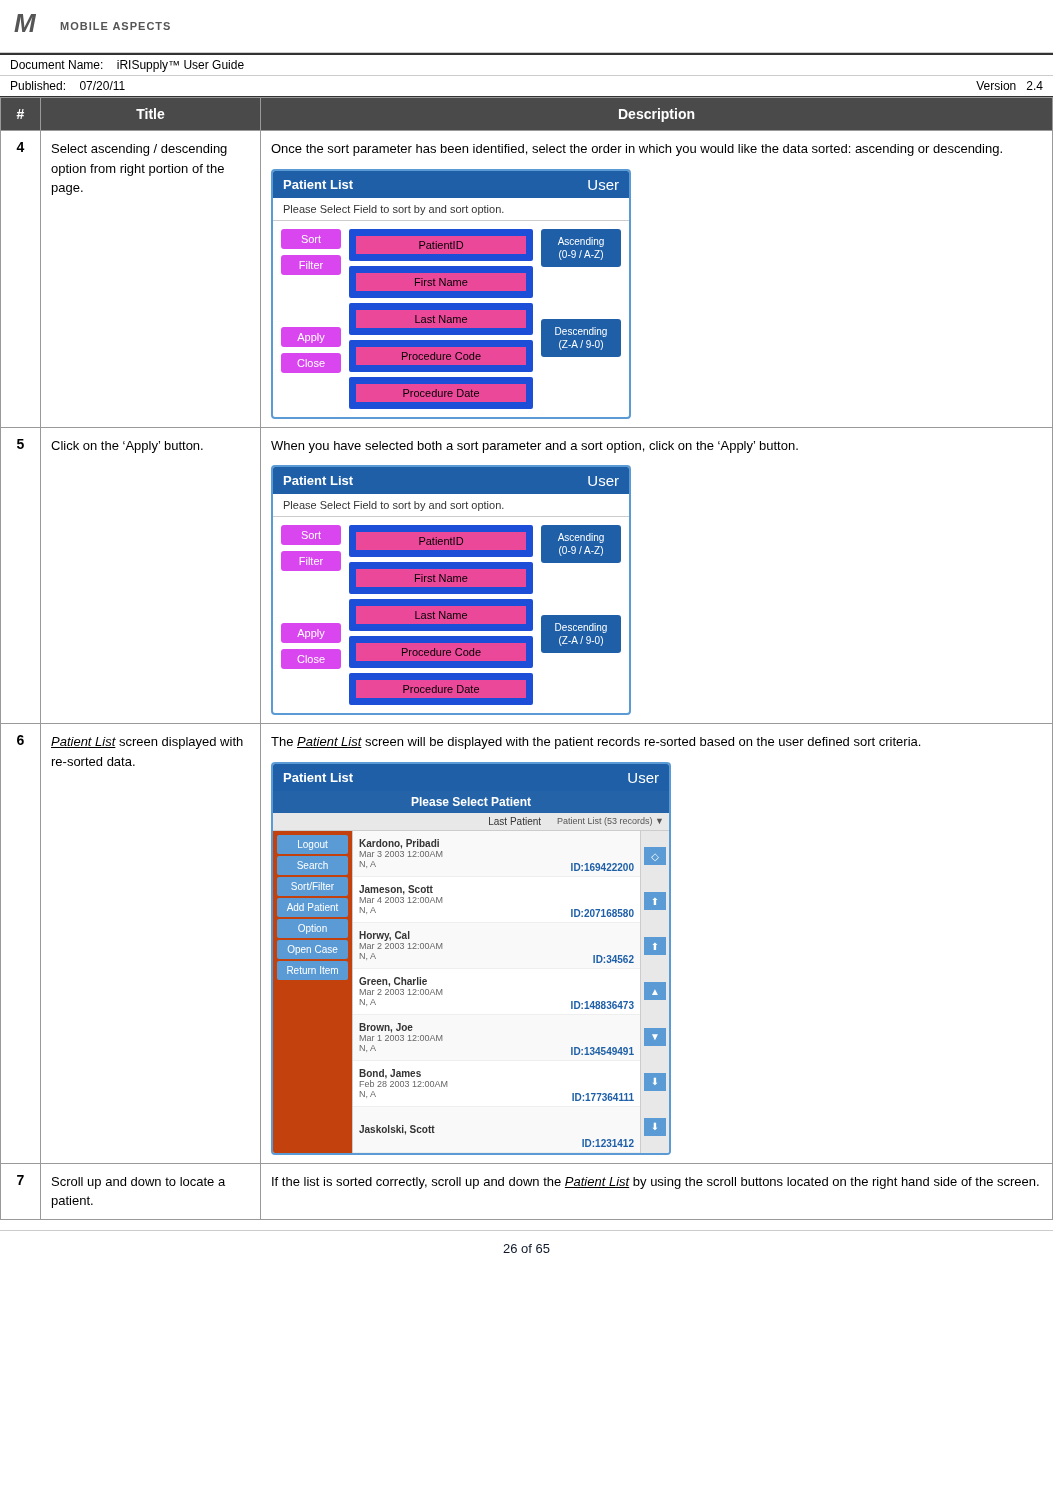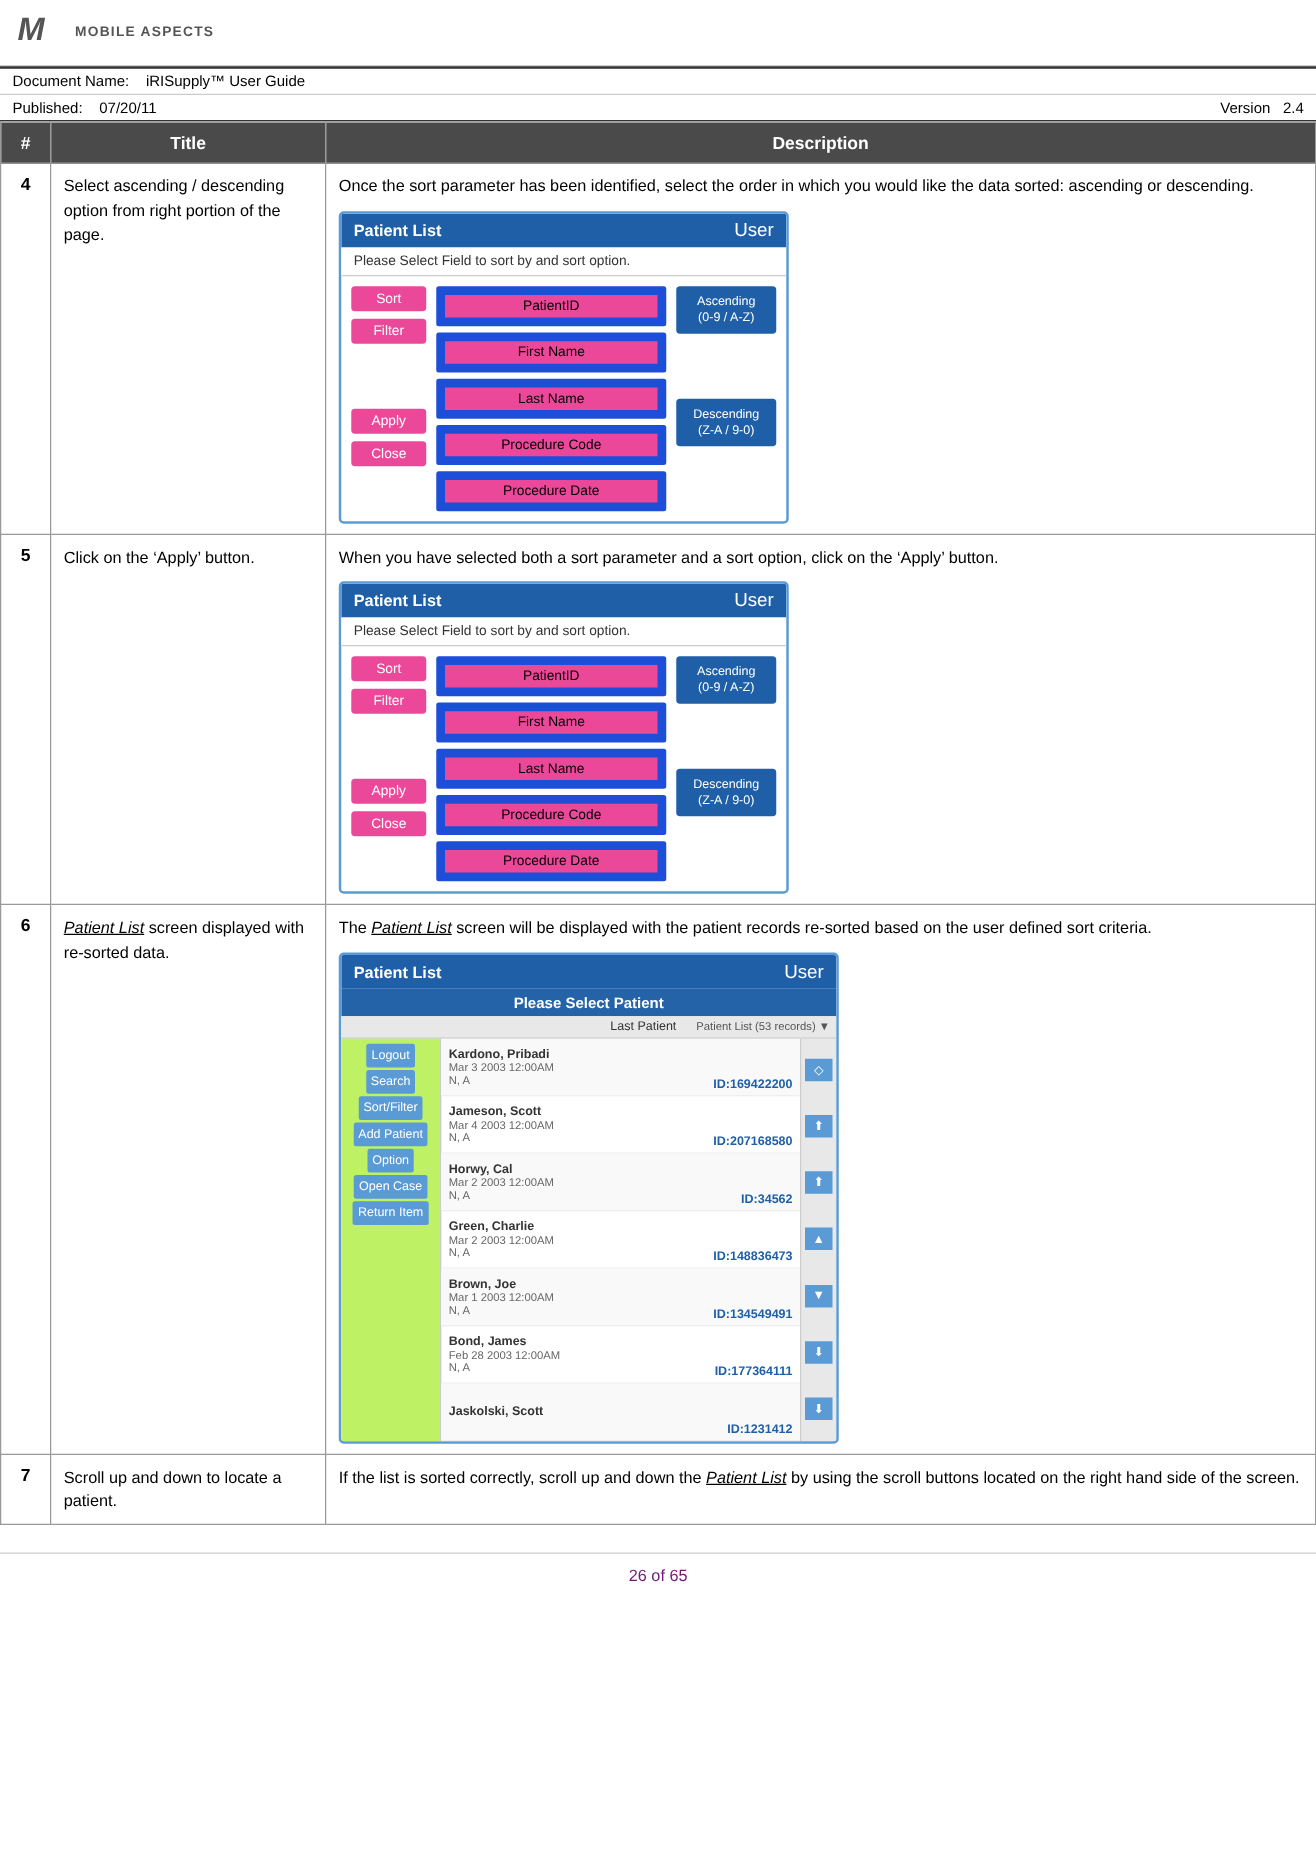--- a/index.html
+++ b/index.html
@@ -117,21 +117,21 @@
       padding: 8px;
       gap: 8px;
     }
     .pl-left-buttons {
       display: flex;
       flex-direction: column;
       gap: 6px;
       width: 60px;
     }
     .pl-btn {
-      background: #ec4899;
+      background: #d946ef;
       color: #fff;
       border: none;
       border-radius: 3px;
       padding: 4px 6px;
       font-size: 11px;
       text-align: center;
       cursor: pointer;
     }
     .pl-sort-options {
       display: flex;
@@ -200,24 +200,23 @@
       color: #555;
     }
     .plt-main {
       display: flex;
     }
     .plt-left-nav {
       display: flex;
       flex-direction: column;
       gap: 2px;
       padding: 4px;
-      background: #bef264;
+      background: #c2410c;
       border-right: 1px solid #ccc;
       width: 80px;
-      align-items: center;
     }
     .plt-nav-item {
       background: #5b9bd5;
       color: #fff;
       border: none;
       border-radius: 2px;
       padding: 4px 4px;
       font-size: 10px;
       text-align: center;
       cursor: pointer;
@@ -255,23 +254,23 @@
       font-size: 10px;
       text-align: center;
       cursor: pointer;
     }
 
     
     .footer {
       text-align: center;
       padding: 10px;
       font-size: 13px;
-      color: #701a75;
+      color: #0f172a;
       border-top: 1px solid #ccc;
-      margin-top: 22px;
+      margin-top: 10px;
     }
 
     
     .underline-link {
       text-decoration: underline;
       font-style: italic;
     }
   </style>
 </head>
 <body>

